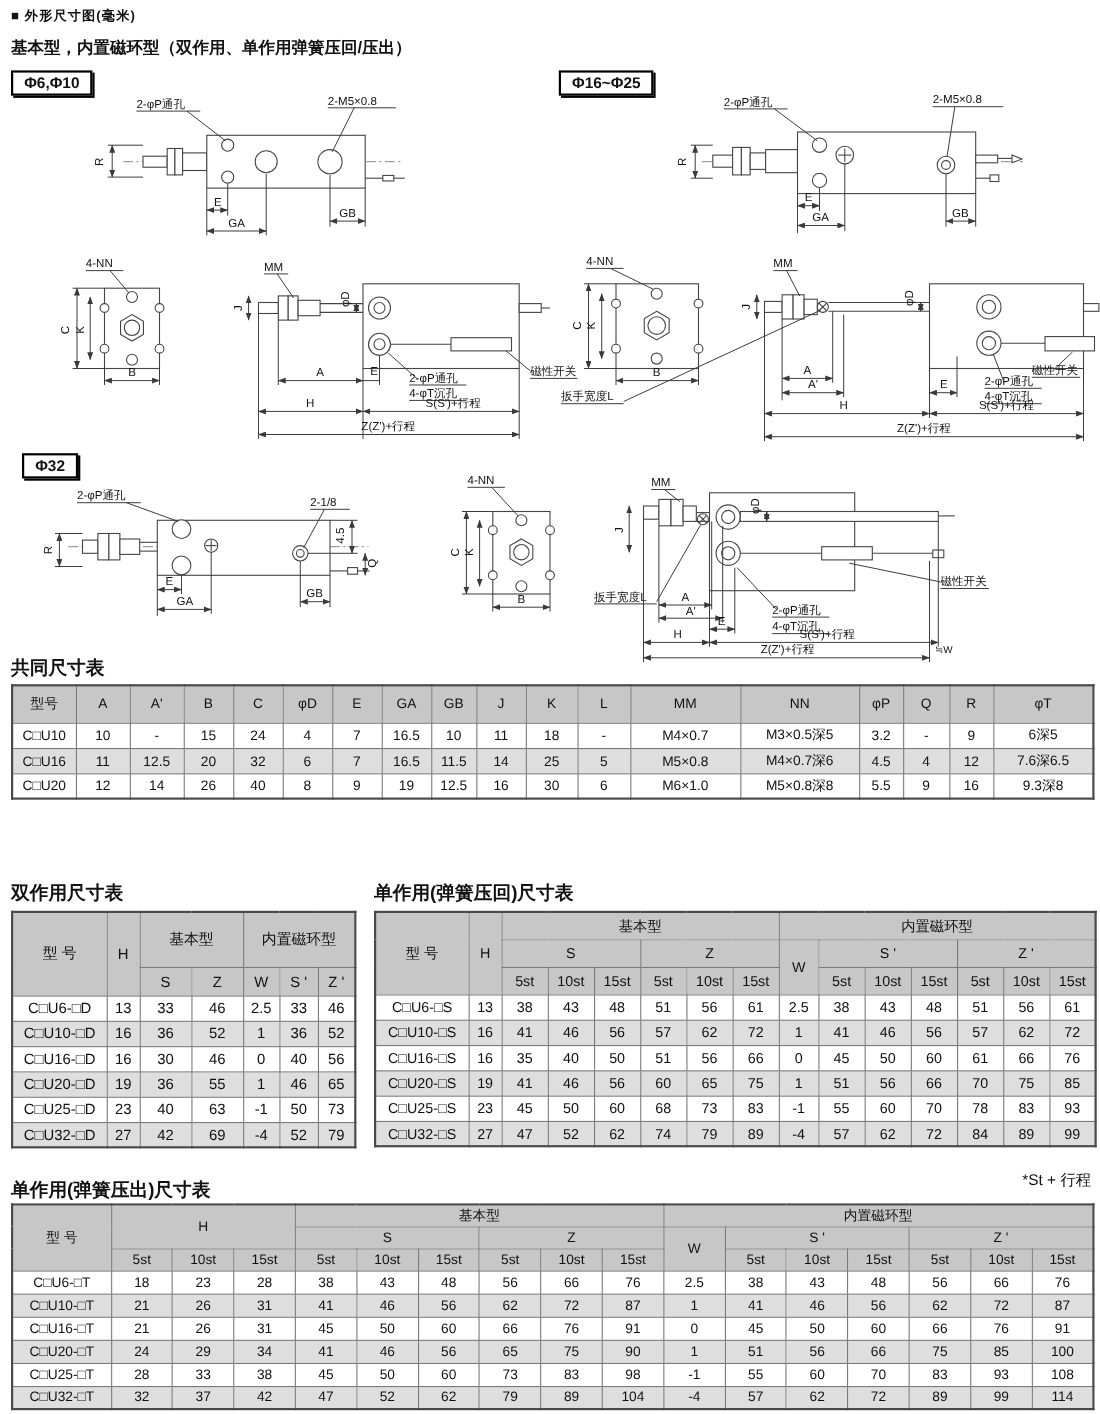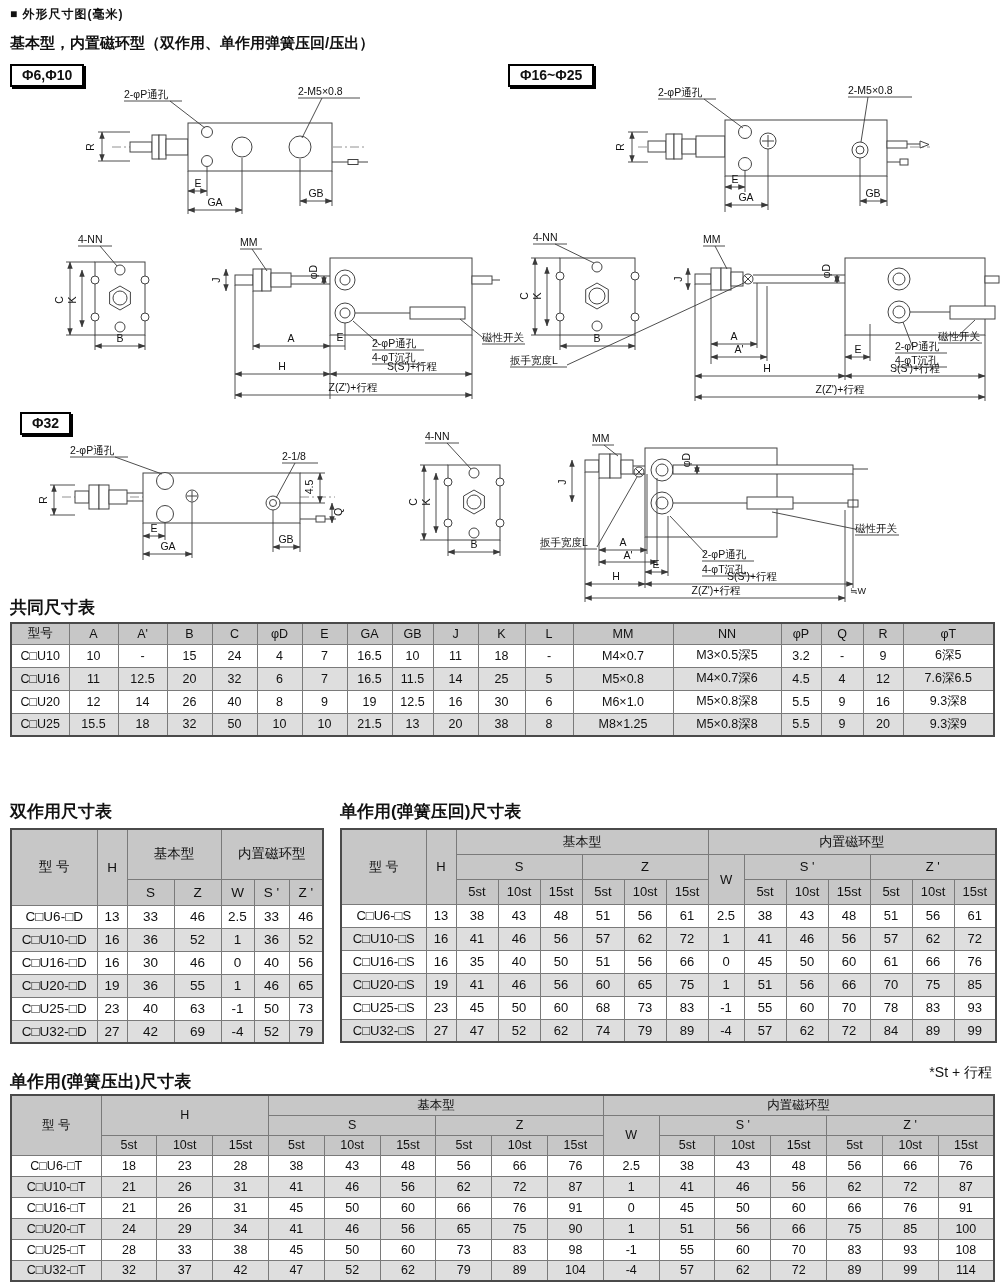--- a/index.html
+++ b/index.html
@@ -12,21 +12,21 @@
        font-size:14px;font-weight:bold;background:#fff;display:inline-block;}
   .ttl{font-size:17px;font-weight:600;}
   .note{font-size:14px;}
   
   table{border-collapse:collapse;table-layout:fixed;background:#fff;border:2px solid #4a4a4a;}
   th,td{border:1px solid #7a7a7a;text-align:center;vertical-align:middle;
         padding:0;overflow:hidden;white-space:nowrap;font-weight:normal;}
   th{background:#c7c7c7;}
   tbody tr:nth-child(even) td{background:#dedede;}
   .t-common{width:983px;font-size:12.5px;}
-  .t-common thead tr{height:21px;padding-left:45px;}
+  .t-common thead tr{height:34px;padding-left:45px;}
   .t-common tbody tr{height:23px;}
   .t-double{width:312px;font-size:13.5px;}
   .t-double thead tr:nth-child(1){height:50px;}
   .t-double thead tr:nth-child(2){height:26px;}
   .t-double tbody tr{height:23px;}
   .t-return{width:655px;font-size:13px;}
   .t-return thead tr{height:25px;}
   .t-return tbody tr{height:23px;}
   .t-extend{width:985px;font-size:12.5px;}
   .t-extend thead tr{height:20px;}
@@ -569,40 +569,20 @@
           <td>16</td>
           <td>30</td>
           <td>6</td>
           <td>M6×1.0</td>
           <td>M5×0.8深8</td>
           <td>5.5</td>
           <td>9</td>
           <td>16</td>
           <td>9.3深8</td>
         </tr>
-        <tr>
-          <td>C□U25</td>
-          <td>15.5</td>
-          <td>18</td>
-          <td>32</td>
-          <td>50</td>
-          <td>10</td>
-          <td>10</td>
-          <td>21.5</td>
-          <td>13</td>
-          <td>20</td>
-          <td>38</td>
-          <td>8</td>
-          <td>M8×1.25</td>
-          <td>M5×0.8深8</td>
-          <td>5.5</td>
-          <td>9</td>
-          <td>20</td>
-          <td>9.3深9</td>
-        </tr>
       </tbody>
   </table>
 
   <div class="abs ttl" style="left:10px;top:800px;">双作用尺寸表</div>
   <table class="abs t-double" style="left:10px;top:828px;">
     <colgroup>
       <col style="width:86px">
         <col style="width:30px">
         <col style="width:47px">
         <col style="width:47px">

